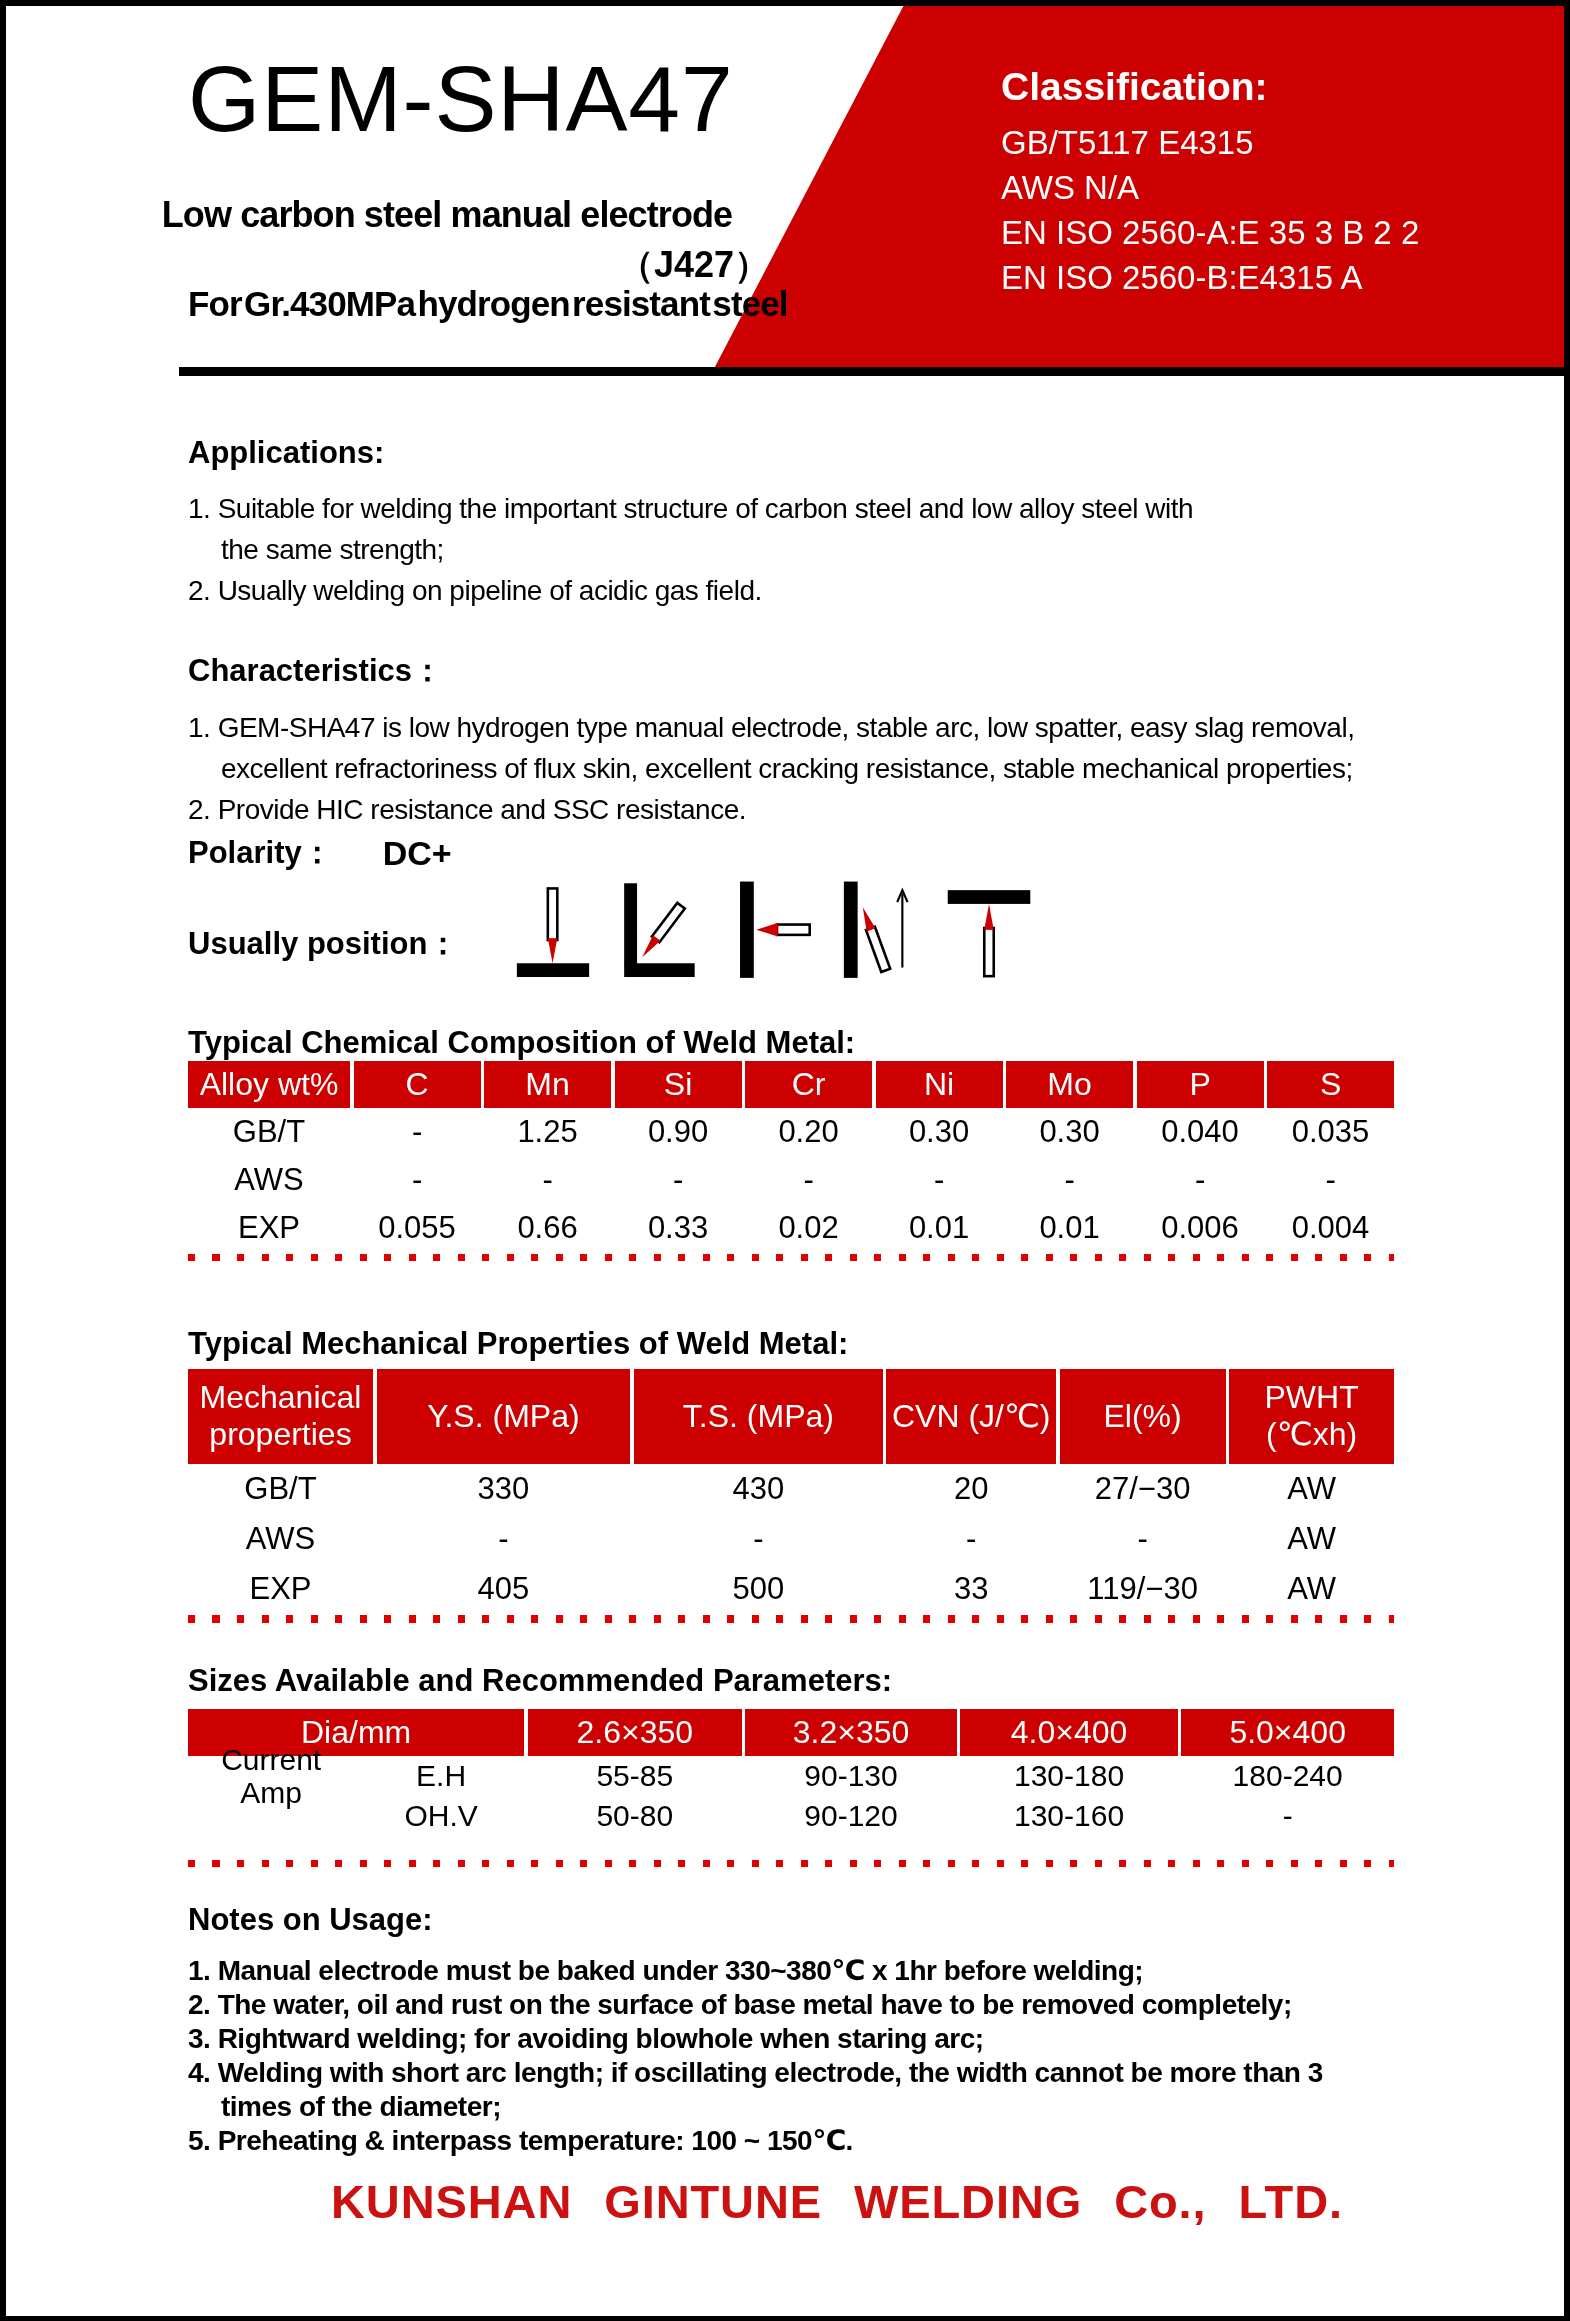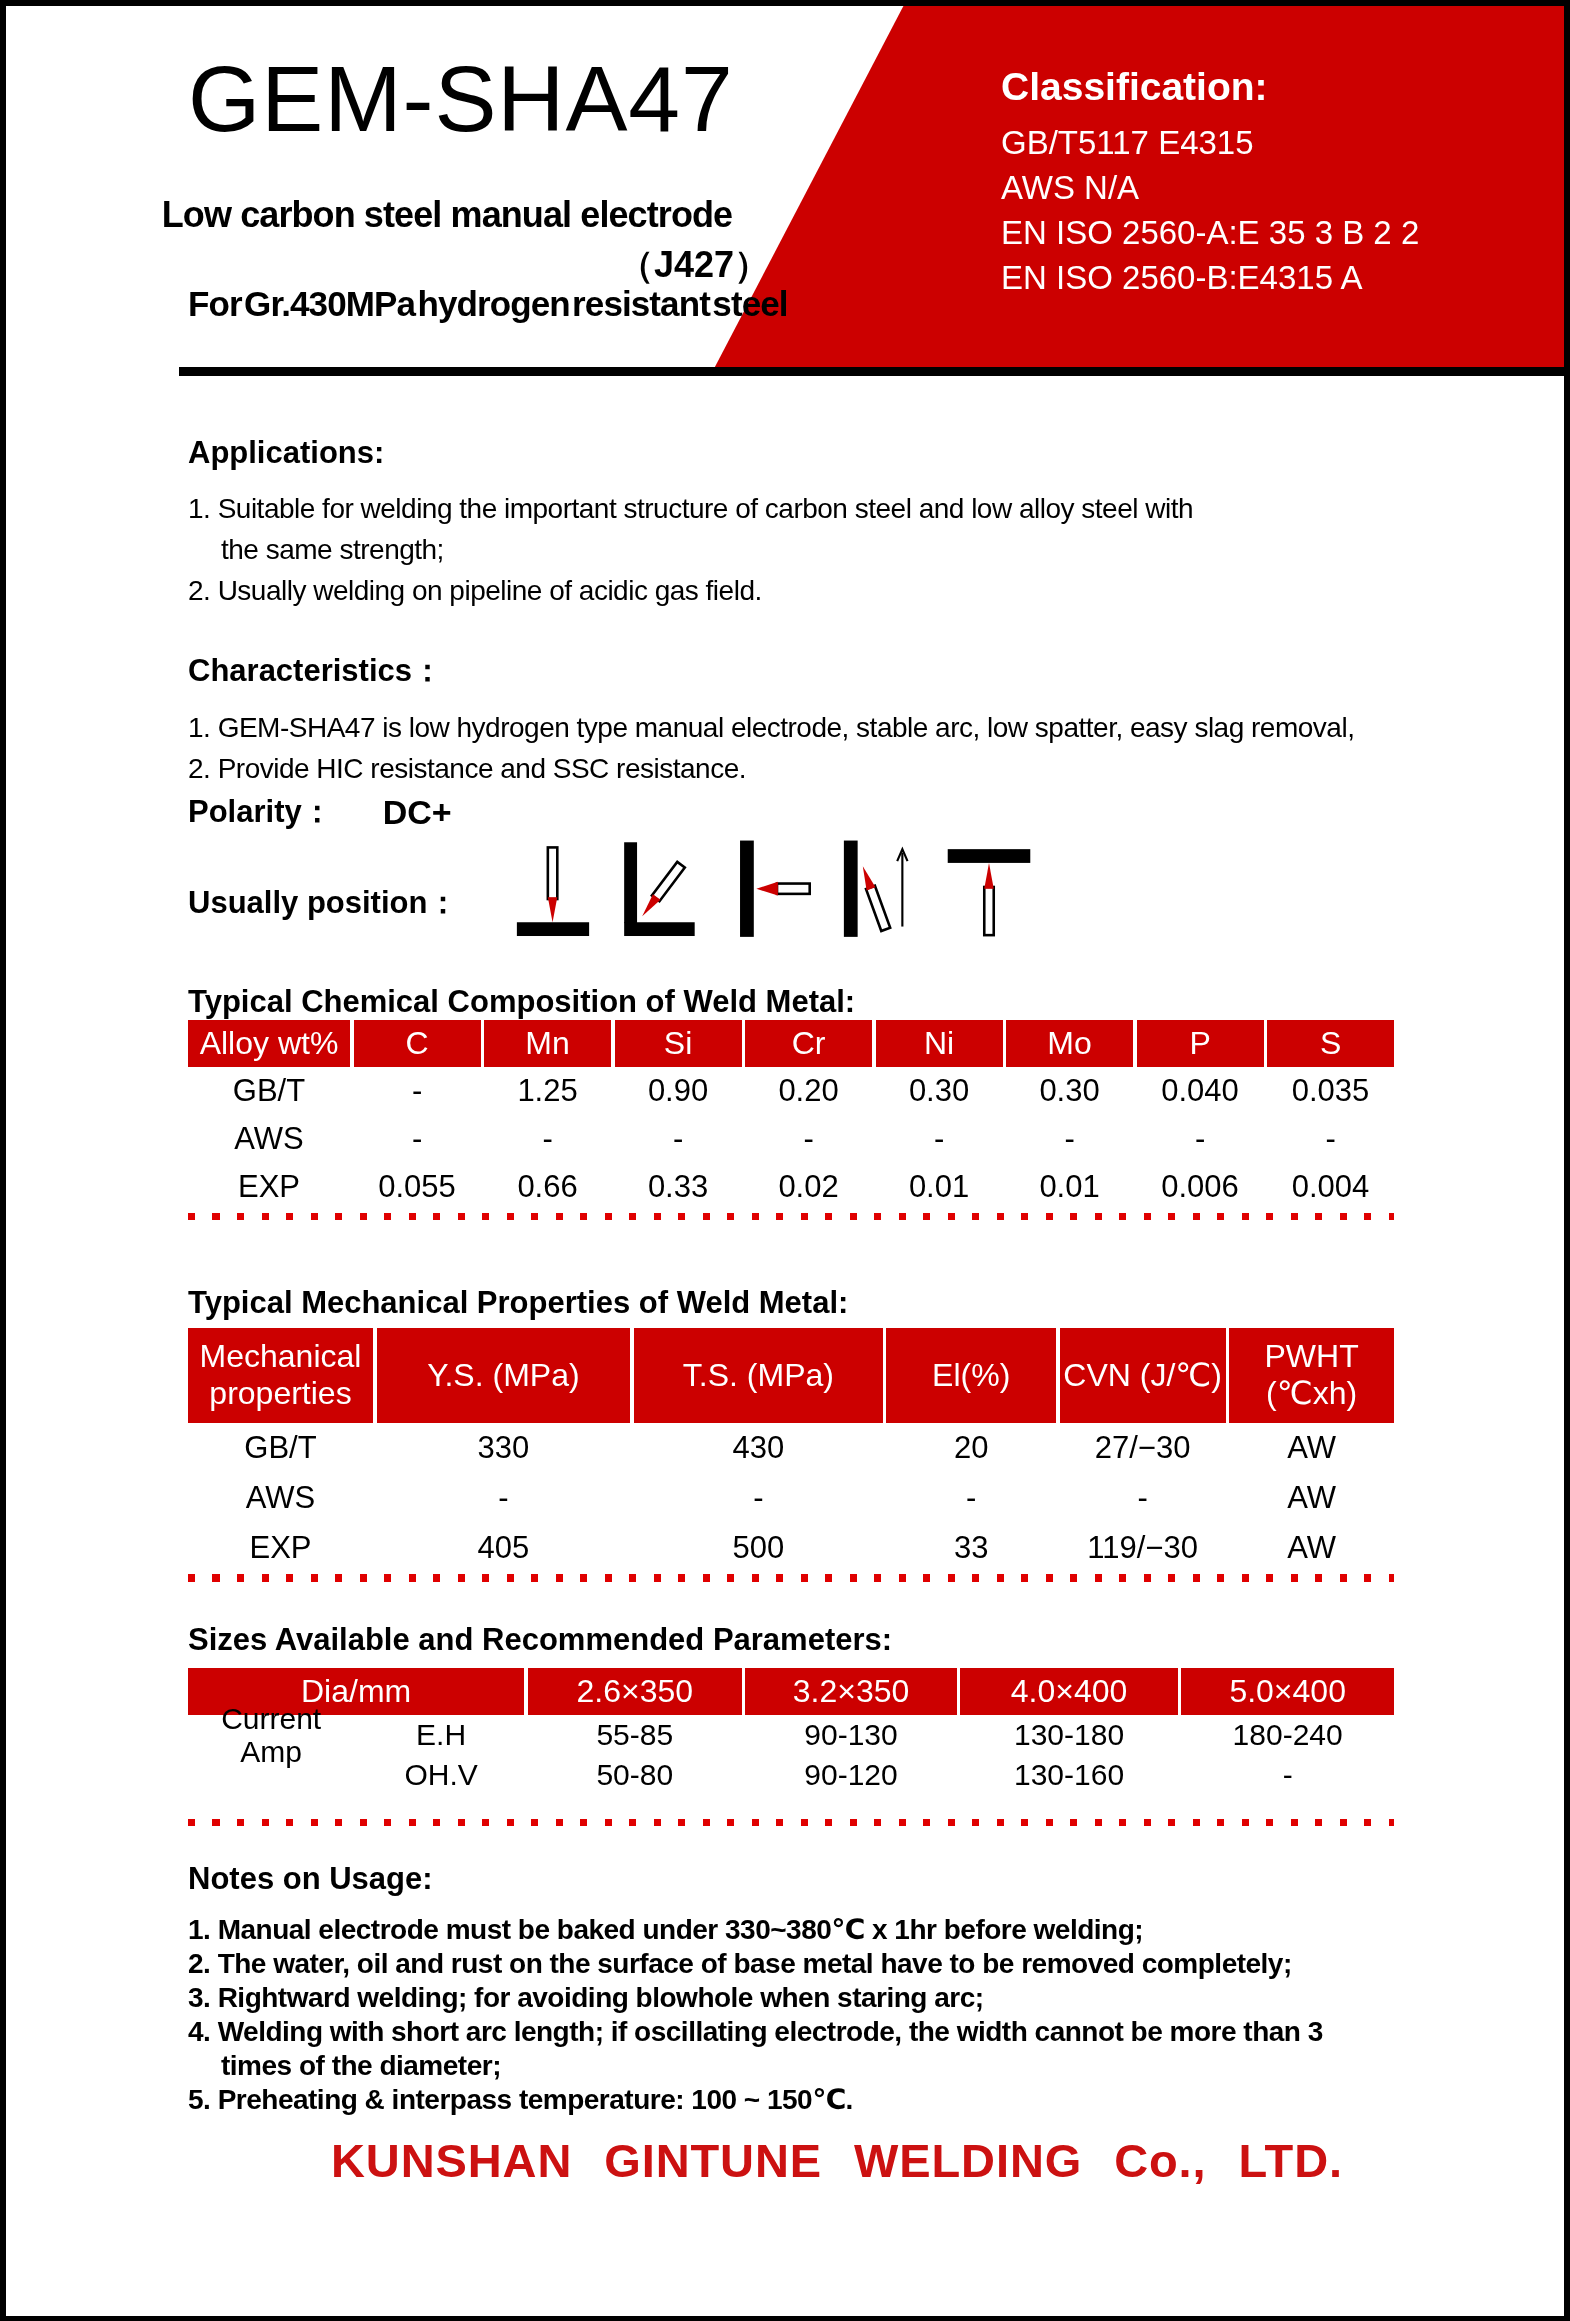--- a/index.html
+++ b/index.html
@@ -132,20 +132,21 @@
     <div class="sec-heading apps-heading">Applications:</div>
     <div class="list">
       <div class="body-line">1. Suitable for welding the important structure of carbon steel and low alloy steel with</div>
       <div class="body-line indent">the same strength;</div>
       <div class="body-line">2. Usually welding on pipeline of acidic gas field.</div>
     </div>
 
     <div class="sec-heading char-heading">Characteristics：</div>
     <div class="list">
       <div class="body-line">1. GEM-SHA47 is low hydrogen type manual electrode, stable arc, low spatter, easy slag removal,</div>
+      <div class="body-line indent">excellent refractoriness of flux skin, excellent cracking resistance, stable mechanical properties;</div>
       <div class="body-line">2. Provide HIC resistance and SSC resistance.</div>
     </div>
 
     <div class="polarity-row">
       <span class="polarity-label">Polarity：</span>
       <span class="polarity-value">DC+</span>
     </div>
 
     <div class="welding-row">
       <span class="welding-label">Usually position：</span>
@@ -227,22 +228,22 @@
       <div class="td">0.006</div>
       <div class="td">0.004</div>
     </div>
     <div class="dotted"></div>
 
     <div class="sec-heading mech-title">Typical Mechanical Properties of Weld Metal:</div>
     <div class="grid mech">
       <div class="th">Mechanical properties</div>
       <div class="th">Y.S. (MPa)</div>
       <div class="th">T.S. (MPa)</div>
+      <div class="th">CVN (J/℃)</div>
       <div class="th">El(%)</div>
-      <div class="th">CVN (J/℃)</div>
       <div class="th">PWHT (℃xh)</div>
 
       <div class="td">GB/T</div>
       <div class="td">330</div>
       <div class="td">430</div>
       <div class="td">20</div>
       <div class="td">27/−30</div>
       <div class="td">AW</div>
 
       <div class="td">AWS</div>

